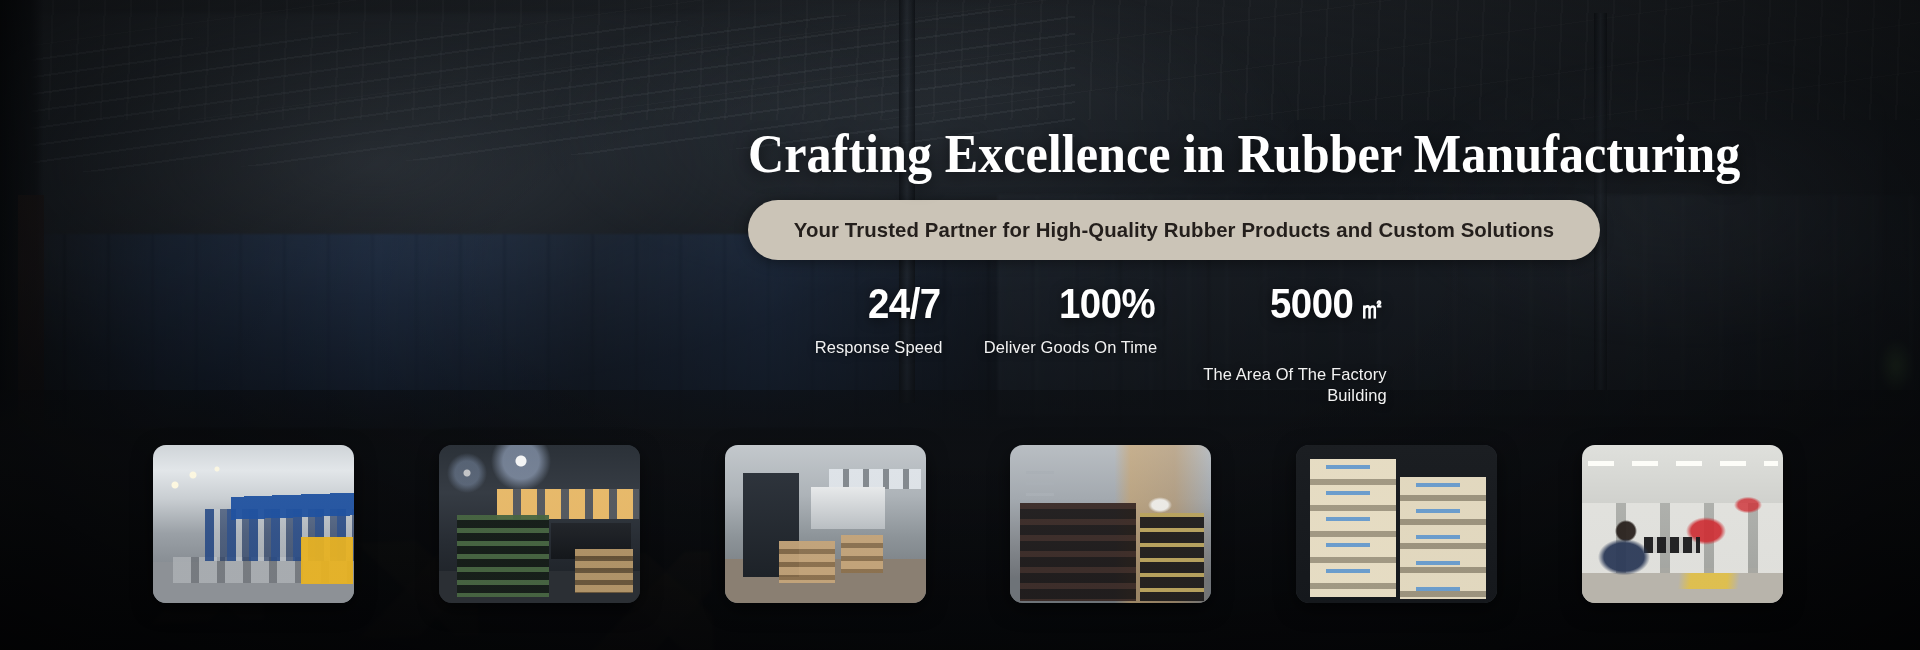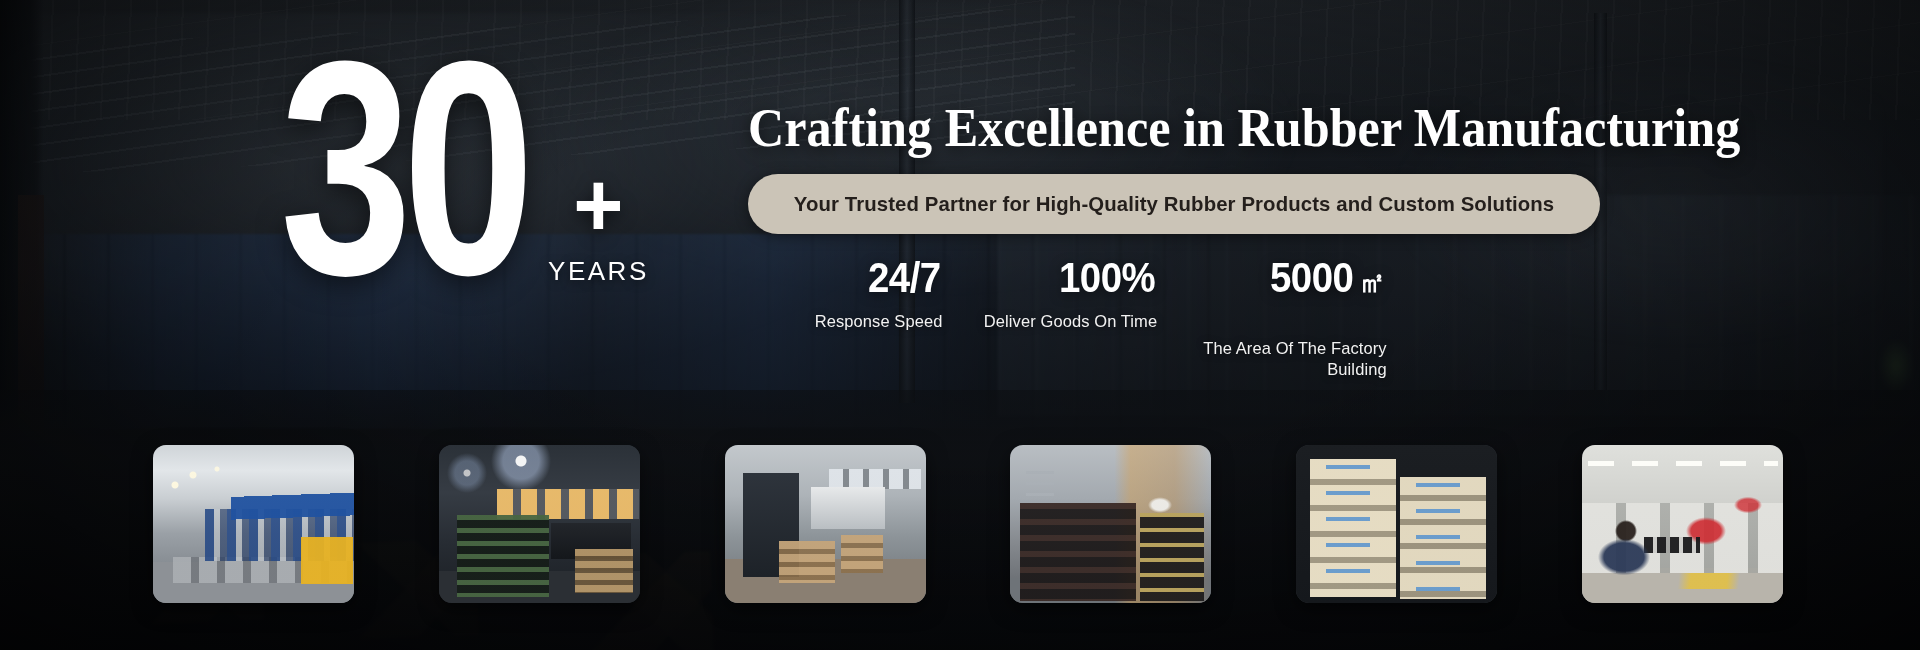--- a/index.html
+++ b/index.html
@@ -157,21 +157,21 @@
     transform:scaleY(1.05);
     text-shadow:0 4px 16px rgba(0,0,0,.5);
   }
   .years-label{
     margin-top:16px;
     font-size:26px; font-weight:500; letter-spacing:2.5px; color:#fff;
     text-shadow:0 2px 10px rgba(0,0,0,.6);
   }
 
   
-  .right-col{ position:absolute; left:748px; top:100px; width:1000px; }
+  .right-col{ position:absolute; left:748px; top:126px; width:1000px; }
 
   .headline{
     font-family:"Liberation Serif", serif;
     font-weight:700;
     font-size:54px;
     line-height:1.04;
     color:#ffffff;
     white-space:nowrap;
     transform:scaleX(.93);
     transform-origin:left center;
@@ -364,27 +364,20 @@
       <div class="chev c1"></div>
       <div class="chev c2"></div>
       <div class="chev c3"></div>
     </div>
     <div class="bg-tint"></div>
     <div class="bg-vignette"></div>
   </div>
 
   <div class="content">
 
-    <div class="years-block">
-      <div class="years-num">30</div>
-      <div class="years-side">
-        <div class="years-plus">+</div>
-        <div class="years-label">YEARS</div>
-      </div>
-    </div>
 
     <div class="right-col">
 
       <div class="headline">Crafting Excellence in Rubber Manufacturing</div>
 
       <div class="subtitle-pill">
         <span>Your Trusted Partner for High-Quality Rubber Products and Custom Solutions</span>
       </div>
 
       <div class="stats">

